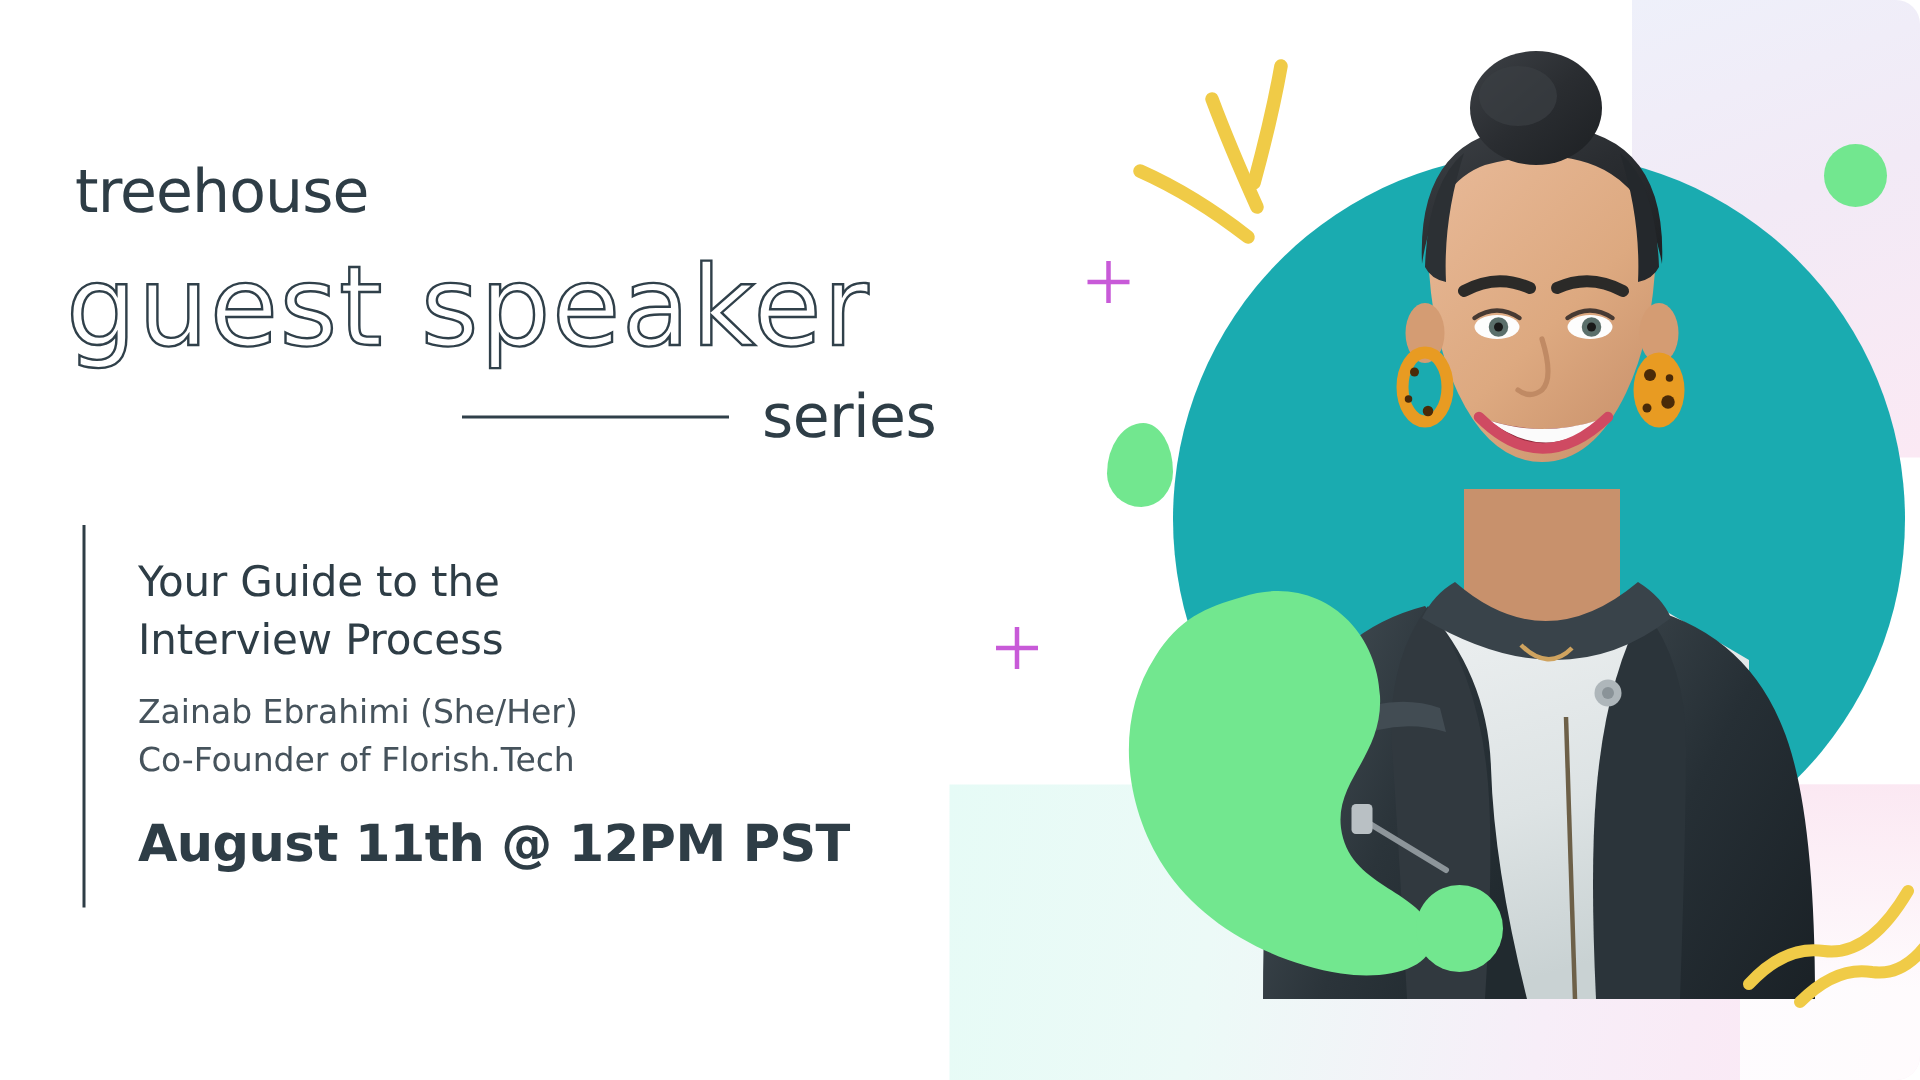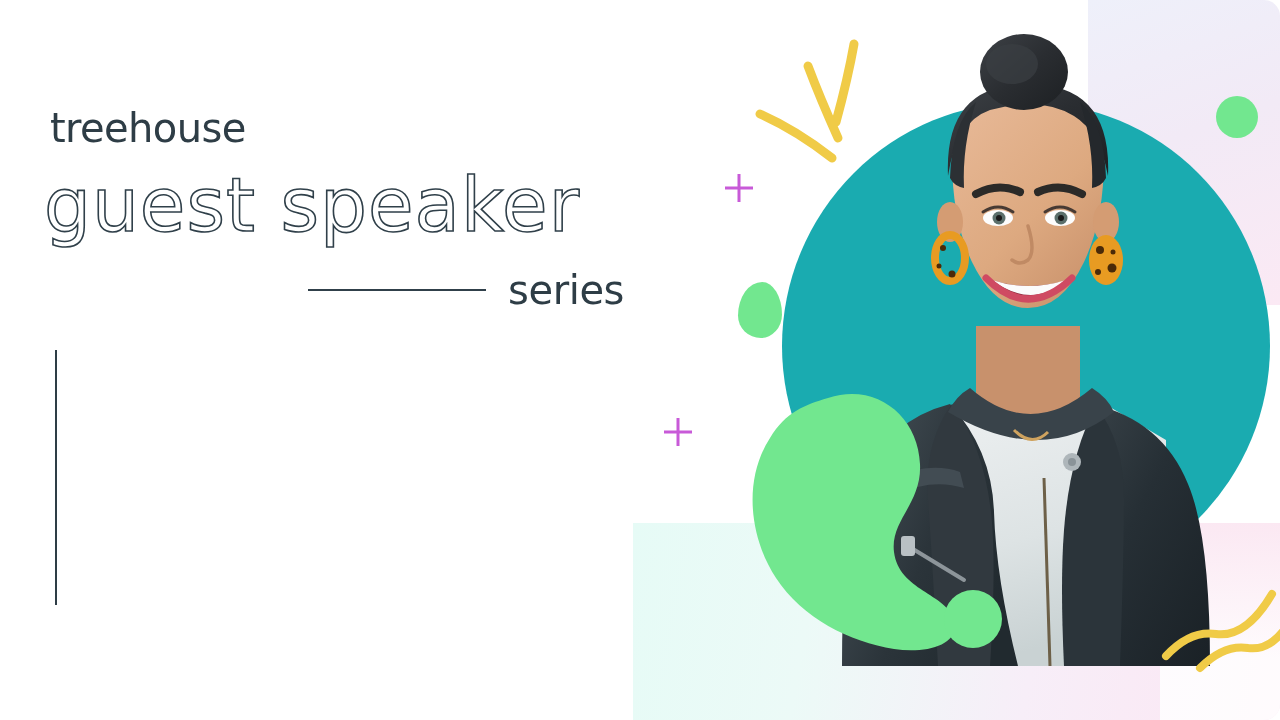--- a/index.html
+++ b/index.html
@@ -107,21 +107,21 @@
   .headline-outline {
     position:absolute; left:44px; top:168px;
     font-size:74px; font-weight:400; line-height:1;
     letter-spacing:1px;
     color:transparent;
     -webkit-text-stroke:1.6px #30404a;
     white-space:nowrap;
   }
 
   .series-row {
-    position:absolute; left:308px; top:270px;
+    position:absolute; left:308px; top:258px;
     display:flex; align-items:center; gap:22px;
   }
   .series-rule { width:178px; height:1.6px; background:#30404a; }
   .series-word {
     font-size:40px; font-weight:400; letter-spacing:-0.4px;
     color:#2e3d46; line-height:1;
   }
 
   
   .info-rule {
@@ -304,14 +304,21 @@
   <div class="brand">treehouse</div>
 
   <div class="headline-outline">guest speaker</div>
 
   <div class="series-row">
     <span class="series-rule"></span>
     <span class="series-word">series</span>
   </div>
 
   <div class="info-rule"></div>
+  <div class="info">
+    <div class="info-title">Your Guide to the
+Interview Process</div>
+    <div class="info-speaker">Zainab Ebrahimi (She/Her)</div>
+    <div class="info-role">Co-Founder of Florish.Tech</div>
+    <div class="info-date">August 11th @ 12PM PST</div>
+  </div>
 
 </div>
 
 </body></html>

